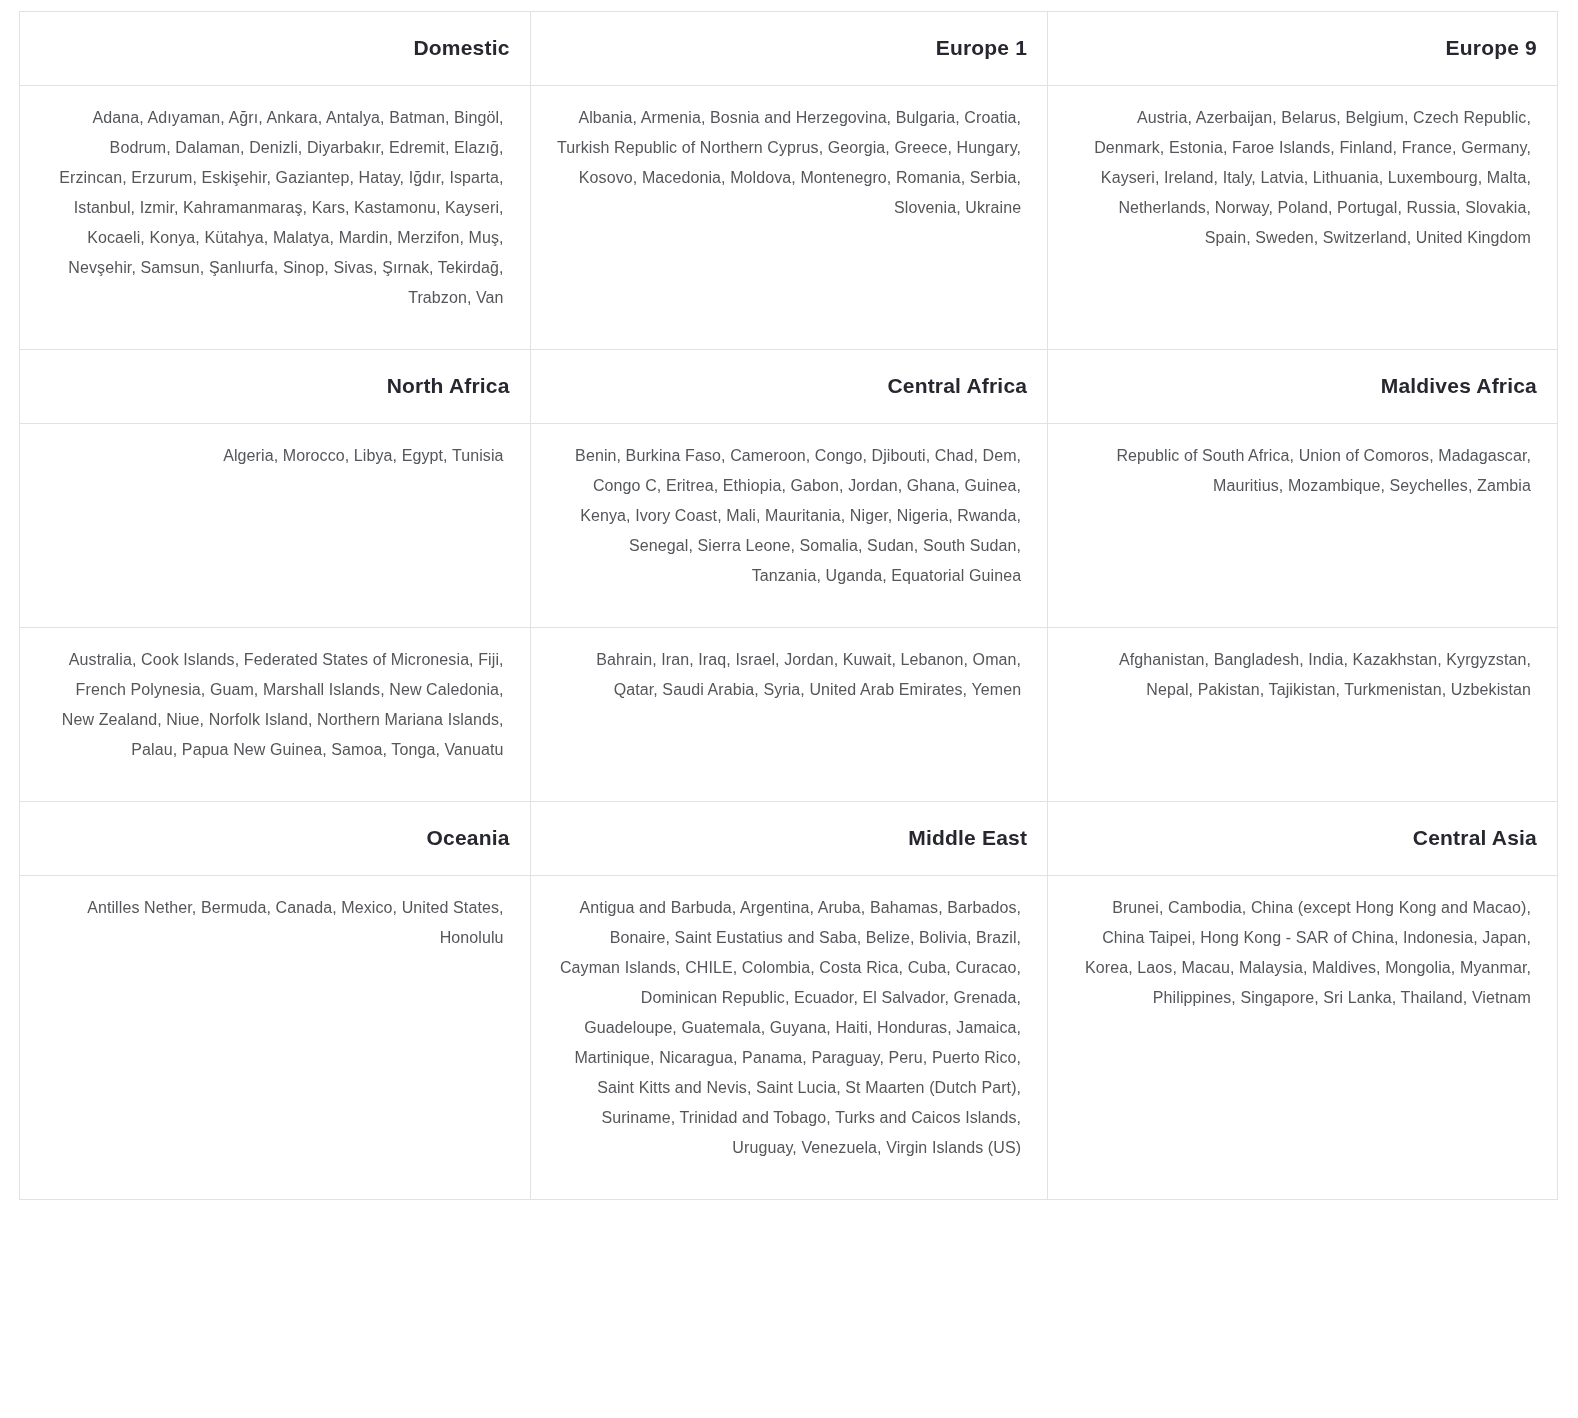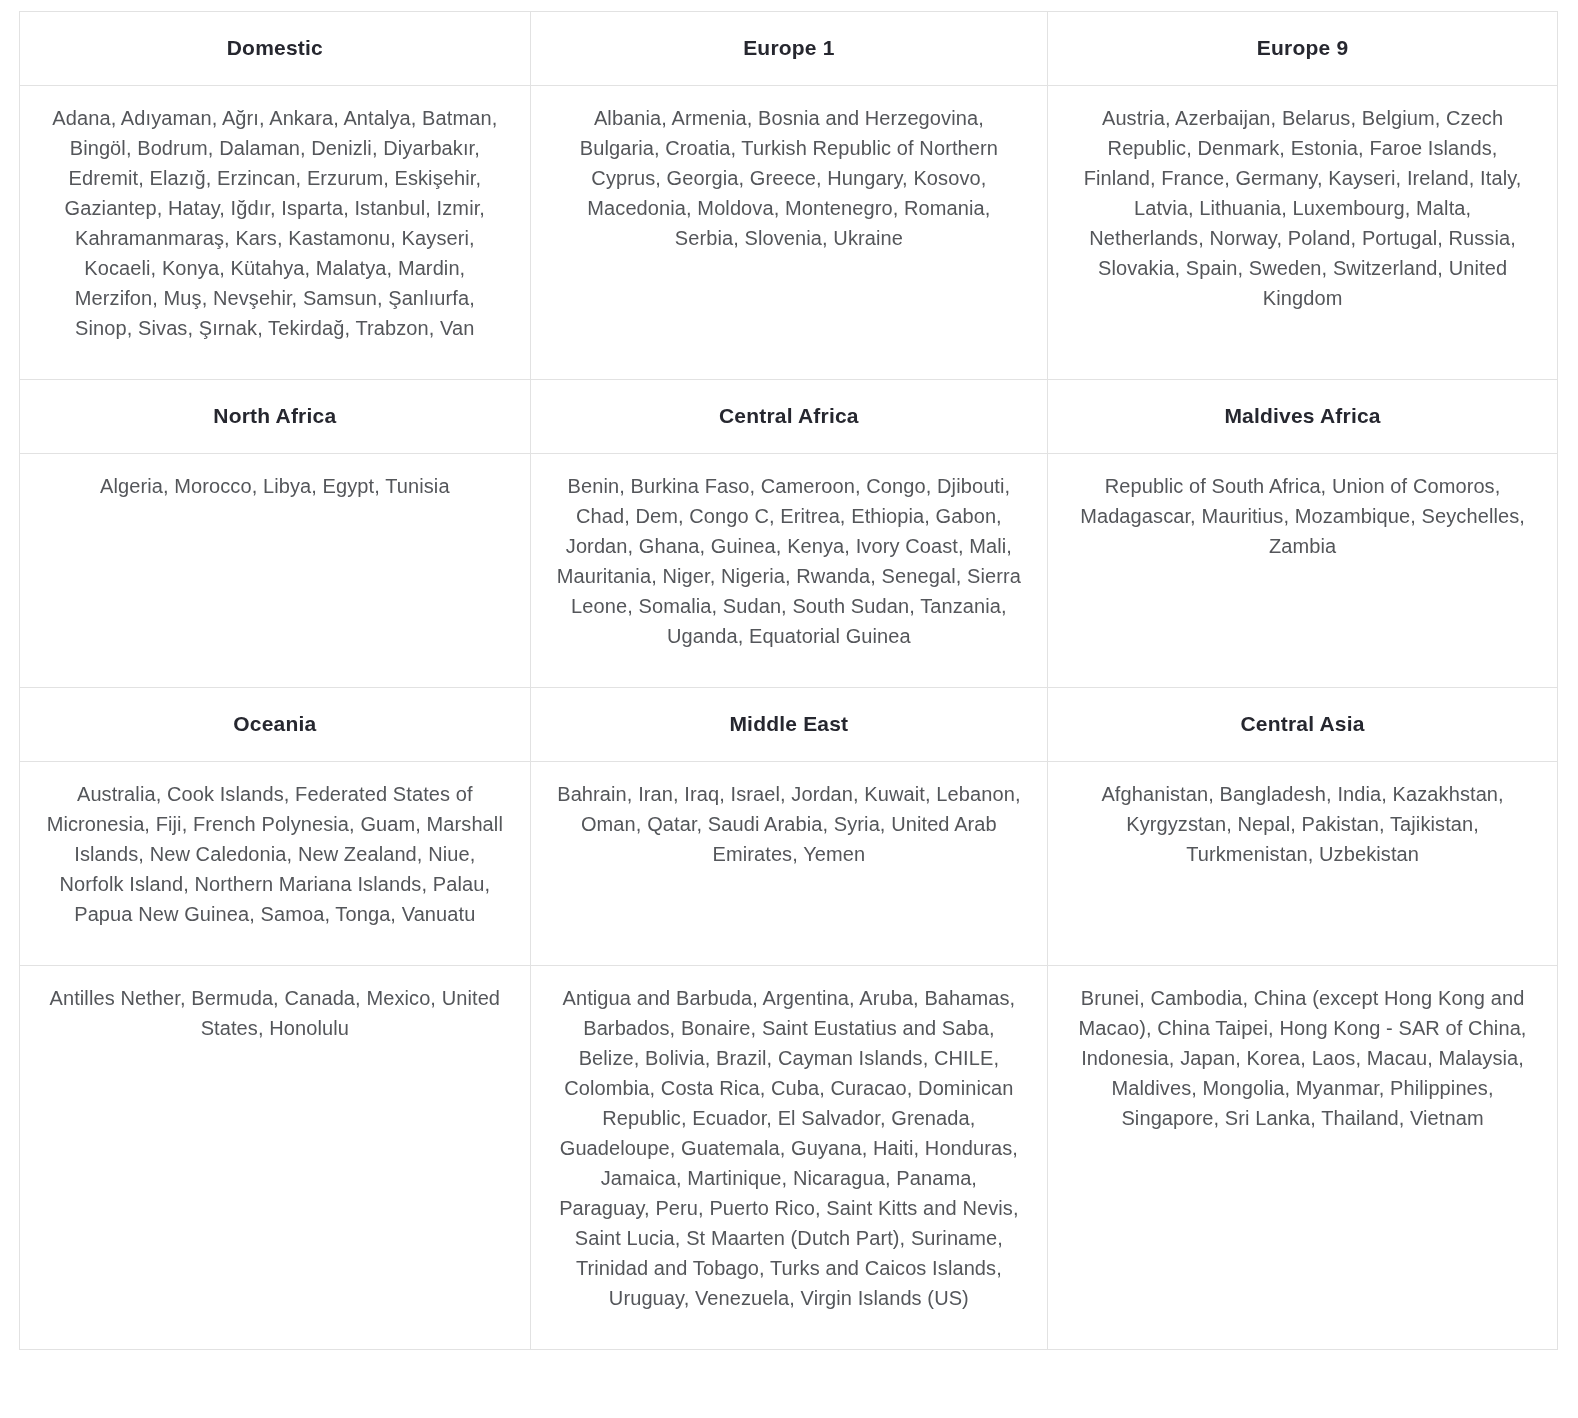--- a/index.html
+++ b/index.html
@@ -26,35 +26,35 @@
     position: absolute;
     left: 19px;
     top: 11px;
     width: 1539px;
     border-collapse: collapse;
     table-layout: fixed;
     background: var(--bg);
   }
   table.regions td {
     border: 1px solid var(--border);
-    text-align: center;
+    text-align: right;
     vertical-align: top;
     background: var(--bg);
   }
   td.hdr {
     font-weight: bold;
     color: var(--header-color);
     font-size: 21px;
     line-height: 26px;
     padding: 23px 20px 24px 20px;
     letter-spacing: 0.2px;
   }
   td.cnt {
     color: var(--body-color);
-    font-size: 20px;
+    font-size: 16px;
     line-height: 30px;
     padding: 17px 26px 36px 26px;
     letter-spacing: 0.1px;
   }
 </style>
 </head>
 <body>
 
 <div class="page">
   <table class="regions">
@@ -78,28 +78,28 @@
         <td class="hdr">North Africa</td>
         <td class="hdr">Central Africa</td>
         <td class="hdr">Maldives Africa</td>
       </tr>
       <tr>
         <td class="cnt">Algeria, Morocco, Libya, Egypt, Tunisia</td>
         <td class="cnt">Benin, Burkina Faso, Cameroon, Congo, Djibouti, Chad, Dem, Congo C, Eritrea, Ethiopia, Gabon, Jordan, Ghana, Guinea, Kenya, Ivory Coast, Mali, Mauritania, Niger, Nigeria, Rwanda, Senegal, Sierra Leone, Somalia, Sudan, South Sudan, Tanzania, Uganda, Equatorial Guinea</td>
         <td class="cnt">Republic of South Africa, Union of Comoros, Madagascar, Mauritius, Mozambique, Seychelles, Zambia</td>
       </tr>
       <tr>
+        <td class="cnt">Australia, Cook Islands, Federated States of Micronesia, Fiji, French Polynesia, Guam, Marshall Islands, New Caledonia, New Zealand, Niue, Norfolk Island, Northern Mariana Islands, Palau, Papua New Guinea, Samoa, Tonga, Vanuatu</td>
+        <td class="cnt">Bahrain, Iran, Iraq, Israel, Jordan, Kuwait, Lebanon, Oman, Qatar, Saudi Arabia, Syria, United Arab Emirates, Yemen</td>
+        <td class="cnt">Afghanistan, Bangladesh, India, Kazakhstan, Kyrgyzstan, Nepal, Pakistan, Tajikistan, Turkmenistan, Uzbekistan</td>
+      </tr>
+      <tr>
         <td class="hdr">Oceania</td>
         <td class="hdr">Middle East</td>
         <td class="hdr">Central Asia</td>
-      </tr>
-      <tr>
-        <td class="cnt">Australia, Cook Islands, Federated States of Micronesia, Fiji, French Polynesia, Guam, Marshall Islands, New Caledonia, New Zealand, Niue, Norfolk Island, Northern Mariana Islands, Palau, Papua New Guinea, Samoa, Tonga, Vanuatu</td>
-        <td class="cnt">Bahrain, Iran, Iraq, Israel, Jordan, Kuwait, Lebanon, Oman, Qatar, Saudi Arabia, Syria, United Arab Emirates, Yemen</td>
-        <td class="cnt">Afghanistan, Bangladesh, India, Kazakhstan, Kyrgyzstan, Nepal, Pakistan, Tajikistan, Turkmenistan, Uzbekistan</td>
       </tr>
       <tr>
         <td class="cnt">Antilles Nether, Bermuda, Canada, Mexico, United States, Honolulu</td>
         <td class="cnt">Antigua and Barbuda, Argentina, Aruba, Bahamas, Barbados, Bonaire, Saint Eustatius and Saba, Belize, Bolivia, Brazil, Cayman Islands, CHILE, Colombia, Costa Rica, Cuba, Curacao, Dominican Republic, Ecuador, El Salvador, Grenada, Guadeloupe, Guatemala, Guyana, Haiti, Honduras, Jamaica, Martinique, Nicaragua, Panama, Paraguay, Peru, Puerto Rico, Saint Kitts and Nevis, Saint Lucia, St Maarten (Dutch Part), Suriname, Trinidad and Tobago, Turks and Caicos Islands, Uruguay, Venezuela, Virgin Islands (US)</td>
         <td class="cnt">Brunei, Cambodia, China (except Hong Kong and Macao), China Taipei, Hong Kong - SAR of China, Indonesia, Japan, Korea, Laos, Macau, Malaysia, Maldives, Mongolia, Myanmar, Philippines, Singapore, Sri Lanka, Thailand, Vietnam</td>
       </tr>
     </tbody>
   </table>
 </div>
 

